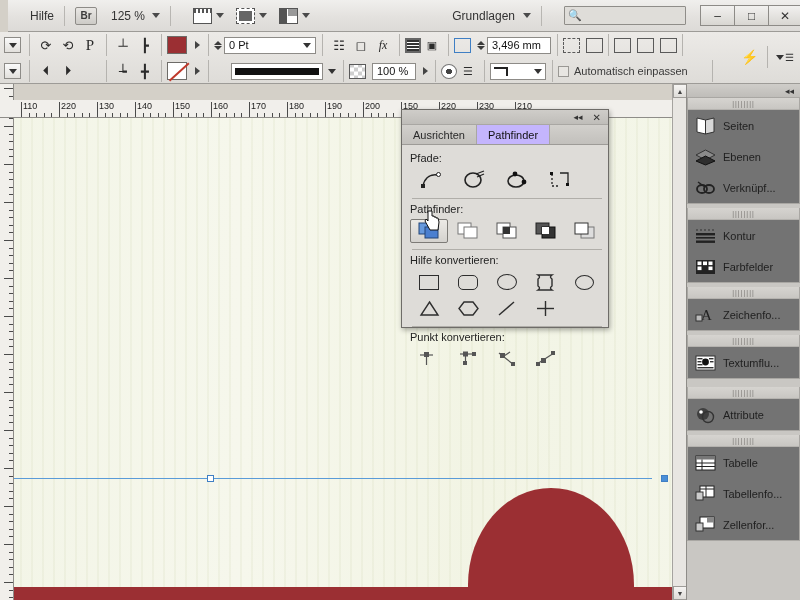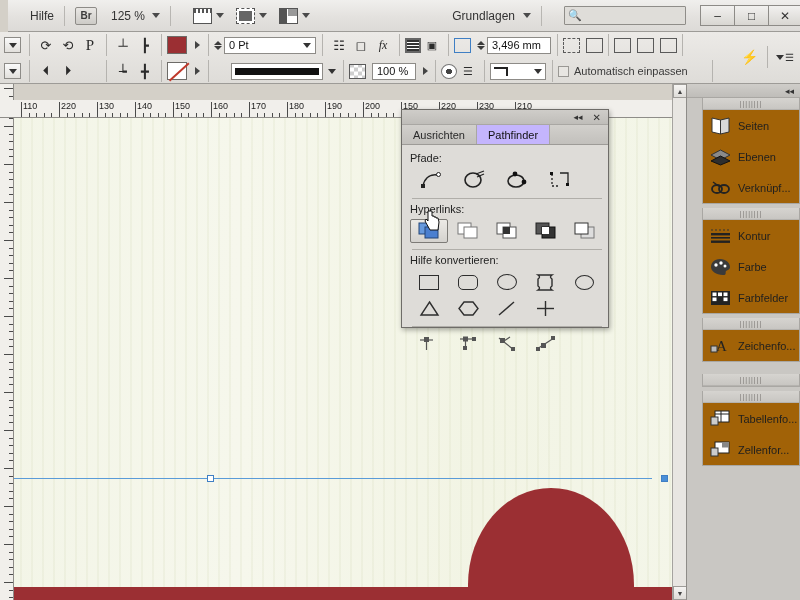--- a/index.html
+++ b/index.html
@@ -202,21 +202,21 @@
   
   .dock {
     position:absolute; right:0; top:84px; width:114px; height:516px;
     background:#c9c7c3; border-left:1px solid #8e8c88;
   }
   .dock-top {
     height:14px; background:linear-gradient(to bottom,#cfcdc9,#bfbdb9);
     display:flex;align-items:center;justify-content:flex-end;padding-right:6px;
     font-size:9px;color:#333; border-bottom:1px solid #a9a7a3;
   }
-  .dock-group { background:#a16207; border:1px solid #a9a7a3; border-top:none;margin-left:15px; }
+  .dock-group { background:#737373; border:1px solid #a9a7a3; border-top:none; }
   .grip {
     height:12px; background:linear-gradient(to bottom,#d6d4d0,#c8c6c2);
     display:flex;align-items:center;justify-content:center;
     border-bottom:1px solid #b5b3af;
   }
   .grip .dots { font-size:7px; letter-spacing:1px; color:#7a7874; line-height:1; }
   .dock-item {
     height:31px; display:flex; align-items:center; gap:7px; padding-left:7px;
     font-size:11px; color:#1f1f1f;
   }
@@ -576,21 +576,21 @@
               <path d="M4 4 L4 16 L12 16" stroke="#222" stroke-width="1.3" fill="none" stroke-dasharray="2 2"></path>
               <path d="M12 3 L20 3 L20 15" stroke="#222" stroke-width="1.3" fill="none"></path>
               <rect x="2" y="2" width="3" height="3" fill="#111"></rect>
               <rect x="18" y="13" width="3" height="3" fill="#111"></rect>
             </svg>
         </div>
       </div>
 
       <div class="pf-hr"></div>
 
-      <div class="pf-label">Hyperlinks:</div>
+      <div class="pf-label">Pathfinder:</div>
       <div class="pf-row" style="gap:0px;">
         <div class="pf-cell selected">
           <svg width="24" height="20" viewBox="0 0 24 20">
               <rect x="2" y="2" width="13" height="11" fill="#6699dd" stroke="#224477"></rect>
               <rect x="8" y="6" width="13" height="11" fill="#4a7fd0" stroke="#224477"></rect>
             </svg>
         </div>
         <div class="pf-cell">
           <svg width="24" height="20" viewBox="0 0 24 20">
               <rect x="2" y="2" width="13" height="11" fill="#fff" stroke="#777"></rect>
@@ -661,20 +661,21 @@
           <svg width="21" height="17" viewBox="0 0 21 17">
               <line x1="2" y1="8.5" x2="19" y2="8.5" stroke="#2e2e2e" stroke-width="1.4"></line>
               <line x1="10.5" y1="1" x2="10.5" y2="16" stroke="#2e2e2e" stroke-width="1.4"></line>
             </svg>
         </div>
         <div class="pf-cell"></div>
       </div>
 
       <div class="pf-hr"></div>
 
+      <div class="pf-label">Punkt konvertieren:</div>
       <div class="pf-row">
         <div class="pf-cell">
           <svg width="24" height="18" viewBox="0 0 24 18">
               <line x1="3" y1="5" x2="16" y2="5" stroke="#555" stroke-width="1.2"></line>
               <rect x="7" y="2" width="5" height="5" fill="#555"></rect>
               <line x1="9.5" y1="7" x2="9.5" y2="15" stroke="#555" stroke-width="1.2"></line>
             </svg>
         </div>
         <div class="pf-cell">
           <svg width="24" height="18" viewBox="0 0 24 18">
@@ -758,31 +759,20 @@
           <div class="dock-item">
             <span class="di-ico">
               <svg width="21" height="18" viewBox="0 0 21 18">
                 <line x1="1" y1="3" x2="20" y2="3" stroke="#333" stroke-width="1" stroke-dasharray="2 2"></line>
                 <rect x="1" y="6" width="19" height="2.4" fill="#222"></rect>
                 <rect x="1" y="10" width="19" height="1.6" fill="#222"></rect>
                 <rect x="1" y="13.5" width="19" height="2.4" fill="#222"></rect>
               </svg>
             </span>
             <span>Kontur</span>
-          </div>
-          <div class="dock-item">
-            <span class="di-ico">
-              <svg width="21" height="18" viewBox="0 0 21 18">
-                <path d="M10 1 C16 1 20 5 20 9 C20 12 17 12 16 13 C15 15 17 17 13 17 C6 17 1 13 1 9 C1 5 4 1 10 1Z" fill="#3a3a3a"></path>
-                <circle cx="6" cy="7" r="1.7" fill="#fff"></circle>
-                <circle cx="11" cy="5" r="1.7" fill="#fff"></circle>
-                <circle cx="15" cy="8" r="1.5" fill="#fff"></circle>
-              </svg>
-            </span>
-            <span>Farbe</span>
           </div>
           <div class="dock-item">
             <span class="di-ico">
               <svg width="21" height="18" viewBox="0 0 21 18">
                 <rect x="1" y="2" width="19" height="14" fill="#222"></rect>
                 <g fill="#fff">
                   <rect x="2.5" y="3.5" width="4" height="3.6"></rect>
                   <rect x="8" y="3.5" width="4" height="3.6"></rect>
                   <rect x="13.5" y="3.5" width="4" height="3.6"></rect>
                   <rect x="2.5" y="8.5" width="4" height="3.6"></rect>
@@ -802,35 +792,79 @@
             <span class="di-ico">
               <svg width="21" height="18" viewBox="0 0 21 18">
                 <text x="6" y="14" font-family="Liberation Serif, serif" font-size="15" fill="#222">A</text>
                 <rect x="1" y="9" width="6" height="6" fill="#bbb" stroke="#333"></rect>
               </svg>
             </span>
             <span>Zeichenfo...</span>
           </div>
         </div>
         <div class="sep-gap"></div>
+        <div class="dock-group">
+          <div class="grip">
+            <span class="dots">||||||||</span>
+          </div>
+          <div class="dock-item">
+            <span class="di-ico">
+              <svg width="21" height="18" viewBox="0 0 21 18">
+                <rect x="1" y="2" width="19" height="14" fill="#fff" stroke="#333"></rect>
+                <g fill="#333">
+                  <rect x="2.5" y="4" width="5" height="1.4"></rect>
+                  <rect x="2.5" y="7" width="4" height="1.4"></rect>
+                  <rect x="2.5" y="10" width="5" height="1.4"></rect>
+                  <rect x="2.5" y="13" width="16" height="1.4"></rect>
+                  <rect x="14" y="4" width="4.5" height="1.4"></rect>
+                  <rect x="15" y="7" width="3.5" height="1.4"></rect>
+                </g>
+                <circle cx="10.5" cy="8" r="3.4" fill="#111"></circle>
+              </svg>
+            </span>
+            <span>Textumflu...</span>
+          </div>
+        </div>
         <div class="sep-gap"></div>
         <div class="sep-gap"></div>
         <div class="dock-group">
           <div class="grip">
             <span class="dots">||||||||</span>
           </div>
+          <div class="dock-item">
+            <span class="di-ico">
+              <svg width="21" height="18" viewBox="0 0 21 18">
+                <circle cx="8" cy="8" r="6" fill="#3f3f3f"></circle>
+                <circle cx="13" cy="11" r="5.5" fill="none" stroke="#333" stroke-width="1.4"></circle>
+                <circle cx="6" cy="6" r="1.8" fill="#fff"></circle>
+              </svg>
+            </span>
+            <span>Attribute</span>
+          </div>
         </div>
         <div class="sep-gap"></div>
         <div class="dock-group">
           <div class="grip">
             <span class="dots">||||||||</span>
           </div>
           <div class="dock-item">
             <span class="di-ico">
               <svg width="21" height="18" viewBox="0 0 21 18">
+                <rect x="1" y="2" width="19" height="14" fill="#fff" stroke="#222"></rect>
+                <rect x="1" y="2" width="19" height="3.5" fill="#777"></rect>
+                <line x1="1" y1="9" x2="20" y2="9" stroke="#222"></line>
+                <line x1="1" y1="12.5" x2="20" y2="12.5" stroke="#222"></line>
+                <line x1="7" y1="5.5" x2="7" y2="16" stroke="#222"></line>
+              </svg>
+            </span>
+            <span>Tabelle</span>
+          </div>
+          <div class="dock-item">
+            <span class="di-ico">
+              <svg width="21" height="18" viewBox="0 0 21 18">
                 <rect x="5" y="1" width="14" height="11" fill="#fff" stroke="#222"></rect>
                 <line x1="5" y1="4" x2="19" y2="4" stroke="#222"></line>
                 <line x1="11" y1="1" x2="11" y2="12" stroke="#222"></line>
                 <rect x="1" y="7" width="7" height="8" fill="#ccc" stroke="#333"></rect>
               </svg>
             </span>
             <span>Tabellenfo...</span>
           </div>
           <div class="dock-item">
             <span class="di-ico">

